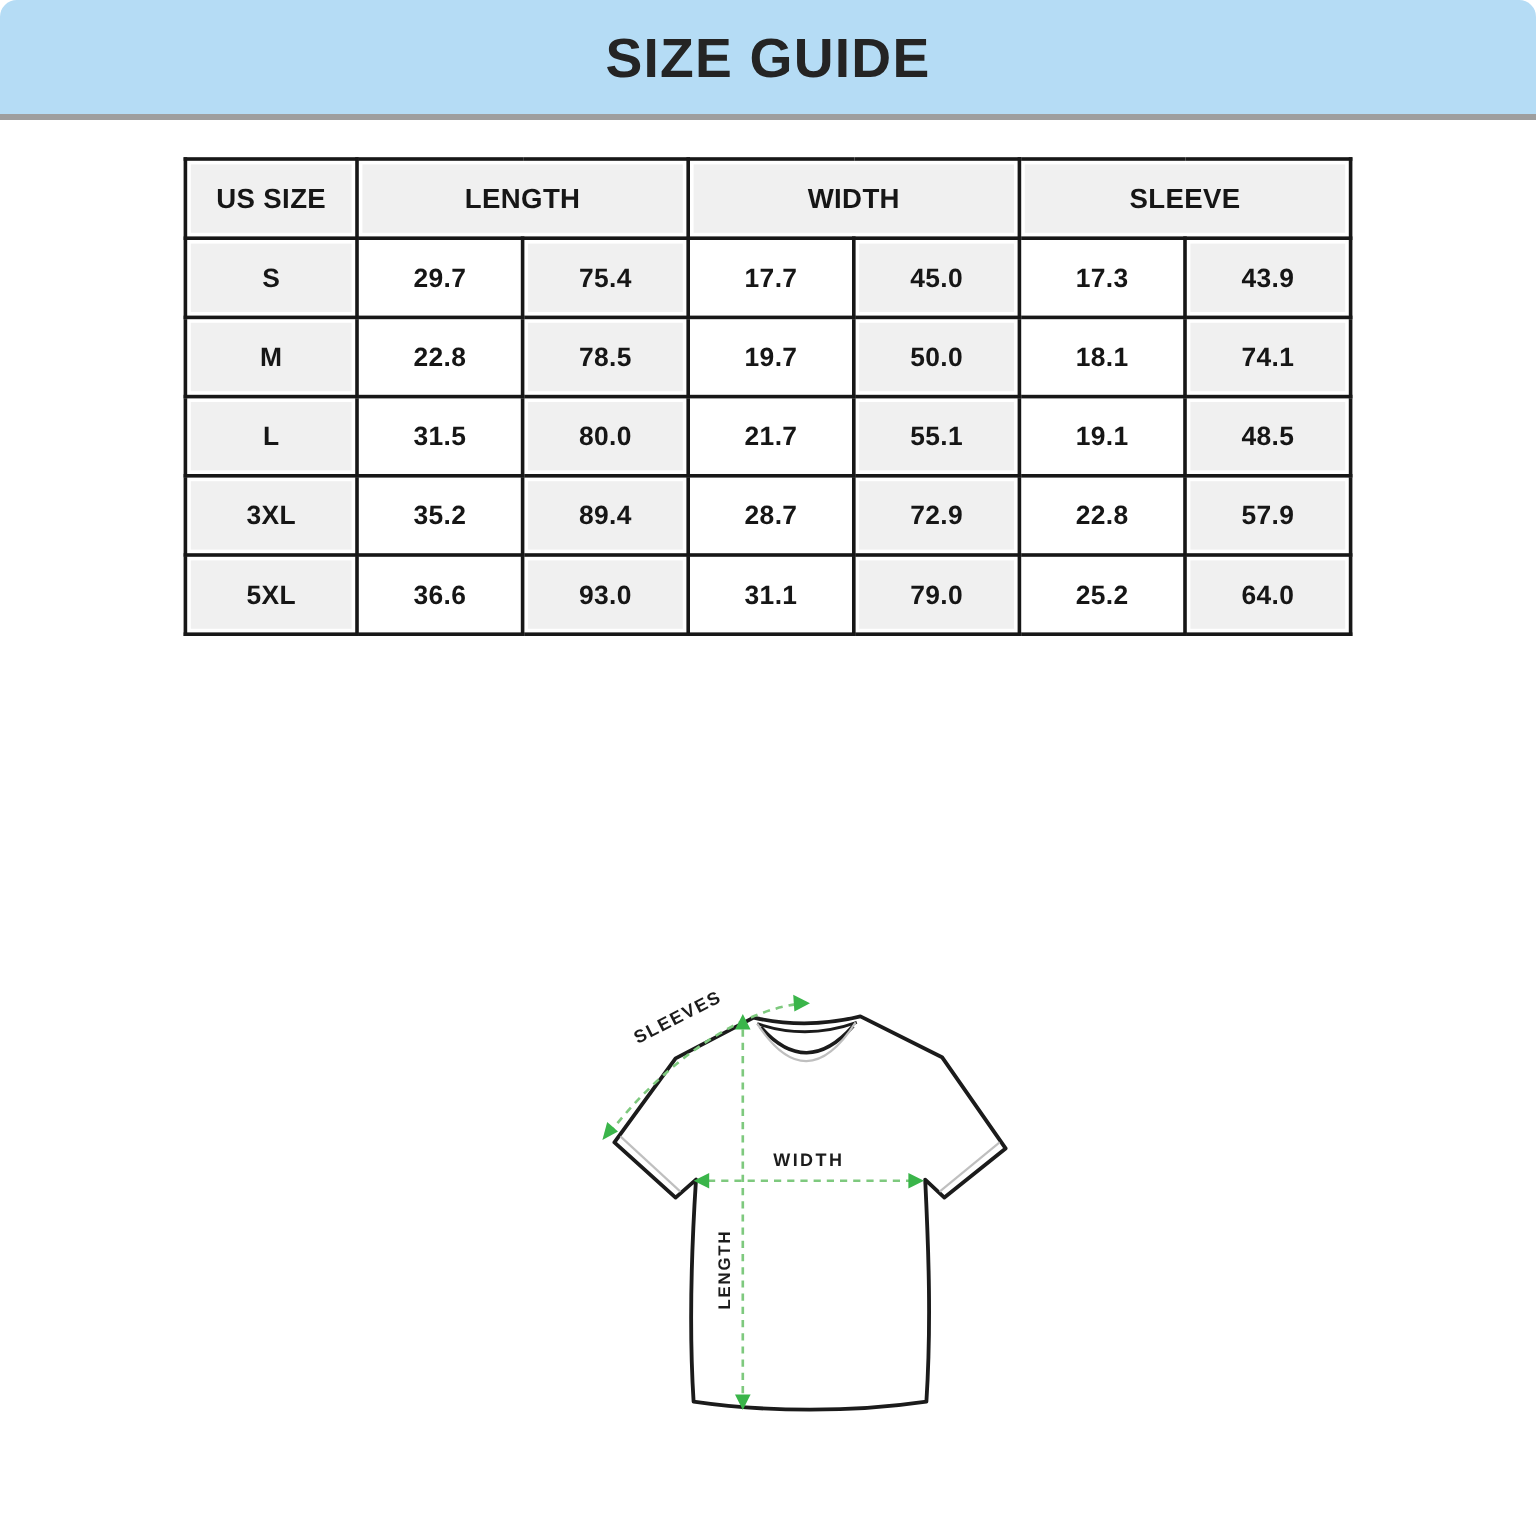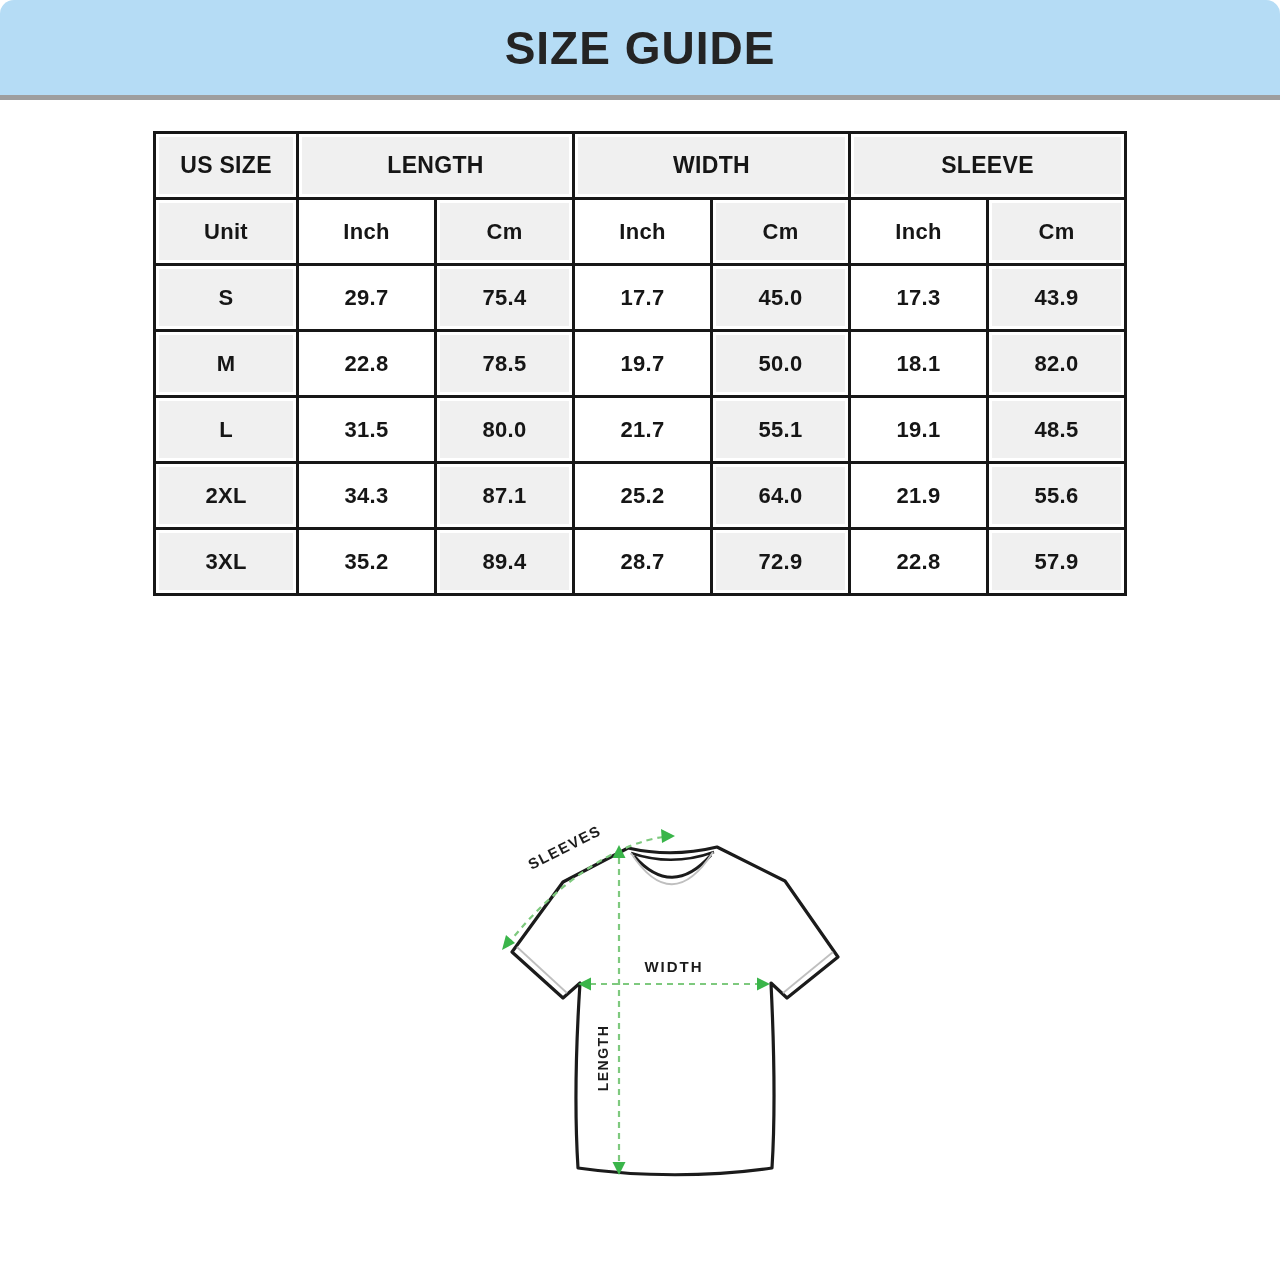--- a/index.html
+++ b/index.html
@@ -72,43 +72,20 @@
         <th colspan="2">
             <div class="fill gray">LENGTH</div>
           </th>
         <th colspan="2">
             <div class="fill gray">WIDTH</div>
           </th>
         <th colspan="2">
             <div class="fill gray">SLEEVE</div>
           </th>
       </tr>
-      <tr>
-        <th>
-            <div class="fill gray">Unit</div>
-          </th>
-        <th>
-            <div class="fill white">Inch</div>
-          </th>
-        <th>
-            <div class="fill gray">Cm</div>
-          </th>
-        <th>
-            <div class="fill white">Inch</div>
-          </th>
-        <th>
-            <div class="fill gray">Cm</div>
-          </th>
-        <th>
-            <div class="fill white">Inch</div>
-          </th>
-        <th>
-            <div class="fill gray">Cm</div>
-          </th>
-      </tr>
     </thead>
     <tbody>
         <tr>
           <th>
             <div class="fill gray">S</div>
           </th>
           <td>
             <div class="fill white">29.7</div>
           </td>
           <td>
@@ -140,21 +117,21 @@
           <td>
             <div class="fill white">19.7</div>
           </td>
           <td>
             <div class="fill gray">50.0</div>
           </td>
           <td>
             <div class="fill white">18.1</div>
           </td>
           <td>
-            <div class="fill gray">82.0</div>
+            <div class="fill gray">74.1</div>
           </td>
         </tr>
         <tr>
           <th>
             <div class="fill gray">L</div>
           </th>
           <td>
             <div class="fill white">31.5</div>
           </td>
           <td>
@@ -168,62 +145,62 @@
           </td>
           <td>
             <div class="fill white">19.1</div>
           </td>
           <td>
             <div class="fill gray">48.5</div>
           </td>
         </tr>
         <tr>
           <th>
-            <div class="fill gray">2XL</div>
-          </th>
-          <td>
-            <div class="fill white">34.3</div>
-          </td>
-          <td>
-            <div class="fill gray">87.1</div>
+            <div class="fill gray">3XL</div>
+          </th>
+          <td>
+            <div class="fill white">35.2</div>
+          </td>
+          <td>
+            <div class="fill gray">89.4</div>
+          </td>
+          <td>
+            <div class="fill white">28.7</div>
+          </td>
+          <td>
+            <div class="fill gray">72.9</div>
+          </td>
+          <td>
+            <div class="fill white">22.8</div>
+          </td>
+          <td>
+            <div class="fill gray">57.9</div>
+          </td>
+        </tr>
+        <tr>
+          <th>
+            <div class="fill gray">5XL</div>
+          </th>
+          <td>
+            <div class="fill white">36.6</div>
+          </td>
+          <td>
+            <div class="fill gray">93.0</div>
+          </td>
+          <td>
+            <div class="fill white">31.1</div>
+          </td>
+          <td>
+            <div class="fill gray">79.0</div>
           </td>
           <td>
             <div class="fill white">25.2</div>
           </td>
           <td>
             <div class="fill gray">64.0</div>
-          </td>
-          <td>
-            <div class="fill white">21.9</div>
-          </td>
-          <td>
-            <div class="fill gray">55.6</div>
-          </td>
-        </tr>
-        <tr>
-          <th>
-            <div class="fill gray">3XL</div>
-          </th>
-          <td>
-            <div class="fill white">35.2</div>
-          </td>
-          <td>
-            <div class="fill gray">89.4</div>
-          </td>
-          <td>
-            <div class="fill white">28.7</div>
-          </td>
-          <td>
-            <div class="fill gray">72.9</div>
-          </td>
-          <td>
-            <div class="fill white">22.8</div>
-          </td>
-          <td>
-            <div class="fill gray">57.9</div>
           </td>
         </tr>
       </tbody>
   </table>
 
   <figure class="diagram">
     <svg viewBox="470 815 470 420" width="470" height="420" xmlns="http://www.w3.org/2000/svg">
 
       <path d="M628 848 L563 882 L512 952 L563 998 L580 983
            C576 1045 574 1105 578 1168

